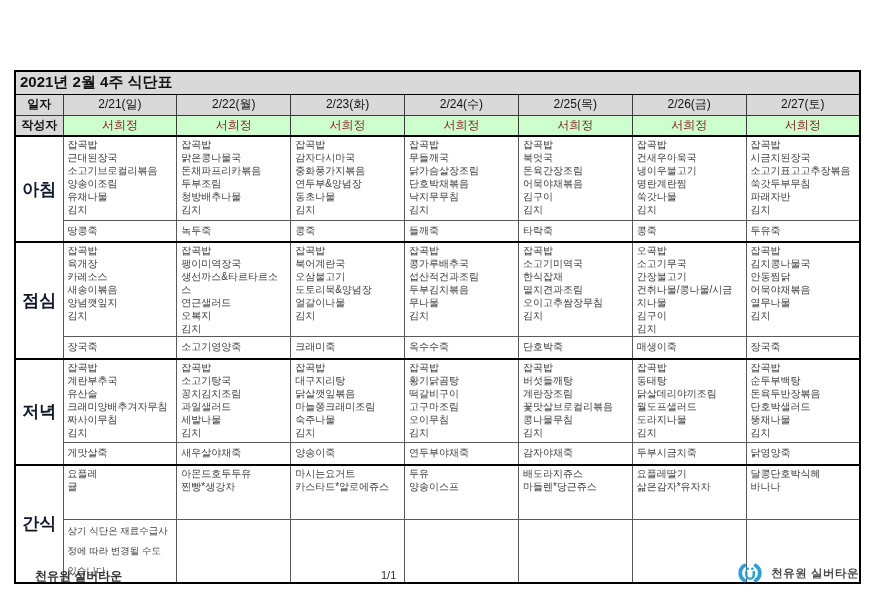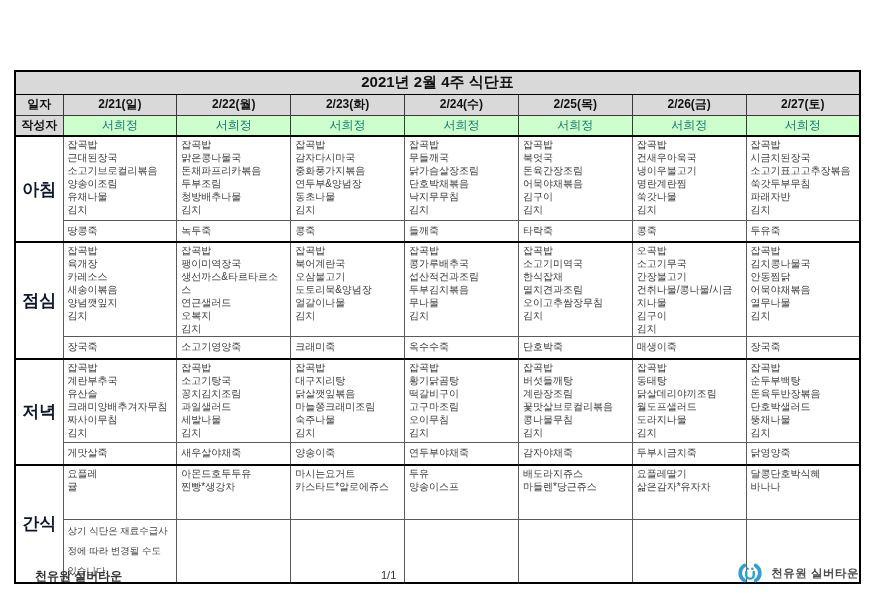--- a/index.html
+++ b/index.html
@@ -6,26 +6,26 @@
   .page{position:relative;width:875px;height:608px;background:#fff;overflow:hidden;
         font-family:"Liberation Sans","DejaVu Sans",sans-serif;color:#262626;}
   .title-banner{position:absolute;left:35px;top:8px;width:722px;height:46px;
         background:#d2d2d2;border-radius:8px;display:flex;align-items:center;justify-content:center;
         padding-right:185px;box-sizing:border-box;}
   .title-banner .t{font-size:30px;font-weight:bold;color:#111;letter-spacing:2px;}
   table.menu{position:absolute;left:14px;top:70px;width:847px;border-collapse:collapse;
         table-layout:fixed;border:2px solid #000;}
   col.c-label{width:48px;}
   td,th{border:1px solid #595959;padding:1px 4px;box-sizing:border-box;font-weight:normal;}
-  .t-title{background:#d9d9d9;text-align:center;font-size:15px;font-weight:bold;height:23px;
+  .t-title{background:#d9d9d9;font-size:15px;font-weight:bold;height:23px;
         border:1px solid #000;color:#111;}
   .hdr{background:#d9d9d9;text-align:center;font-size:12px;height:21px;color:#111;border-color:#3a3a3a;}
-  .hdr.date{font-weight:bold;}
+  .hdr.date{font-weight:normal;}
   .hdr.rowlabel{font-weight:bold;}
-  .author{background:#ccffcc;text-align:center;font-size:12px;height:21px;color:#0f766e;border-color:#3a3a3a;}
+  .author{background:#ccffcc;text-align:center;font-size:12px;height:21px;color:#7f1d1d;border-color:#3a3a3a;}
   .meal-label{background:#fff;text-align:center;font-size:17px;font-weight:bold;color:#0f172a;}
   .menu-cell{vertical-align:top;font-size:10px;line-height:13px;color:#3b3b3b;height:84px;}
   .menu-cell.snack{height:55px;}
   .menu-cell div{white-space:normal;}
   .sub-cell{font-size:10px;color:#3b3b3b;height:22px;vertical-align:middle;}
   .note-cell{font-size:9.5px;line-height:20px;color:#404040;vertical-align:top;height:42px;}
   tr.group-top td, tr.group-top th{border-top:2px solid #000;}
   .footer-left{position:absolute;left:35px;top:568px;font-size:12px;font-weight:bold;color:#333;}
   .footer-page{position:absolute;left:381px;top:569px;font-size:11px;color:#333;}
   .footer-logo{position:absolute;right:16px;top:562px;display:flex;align-items:center;gap:5px;}

